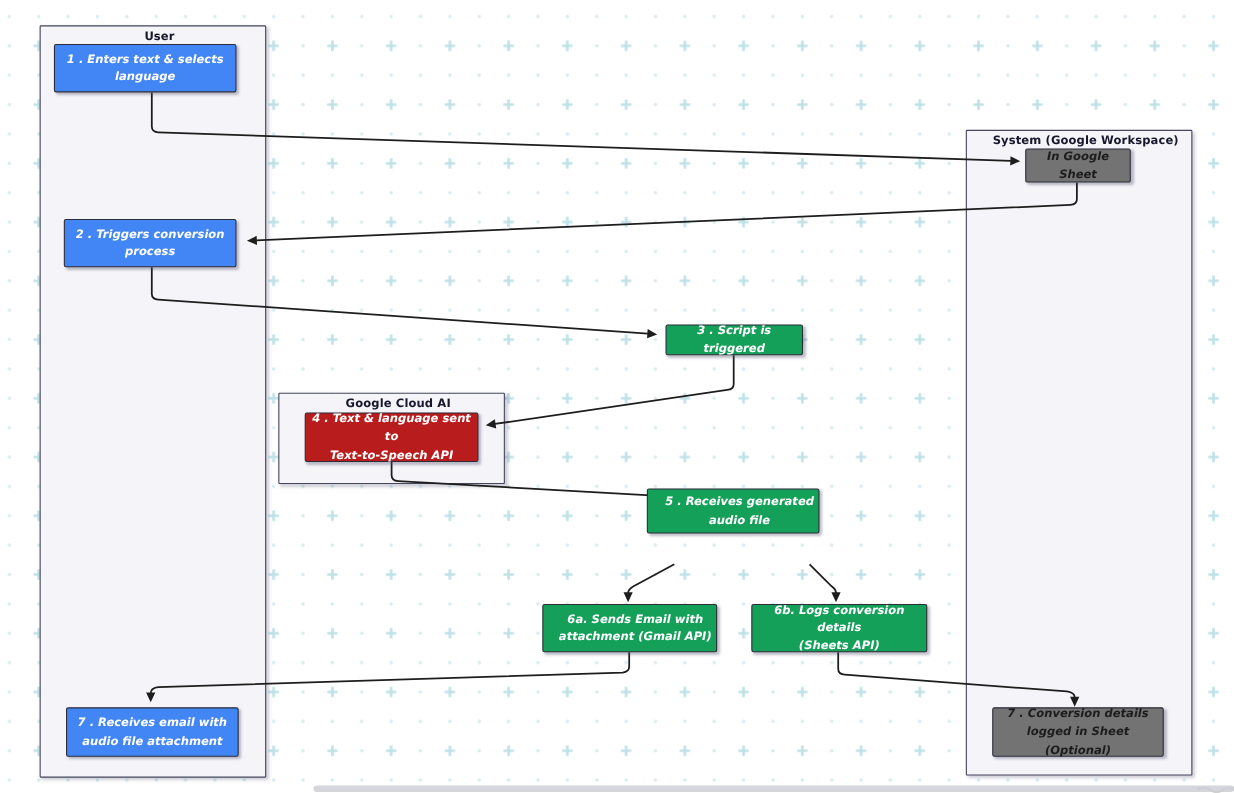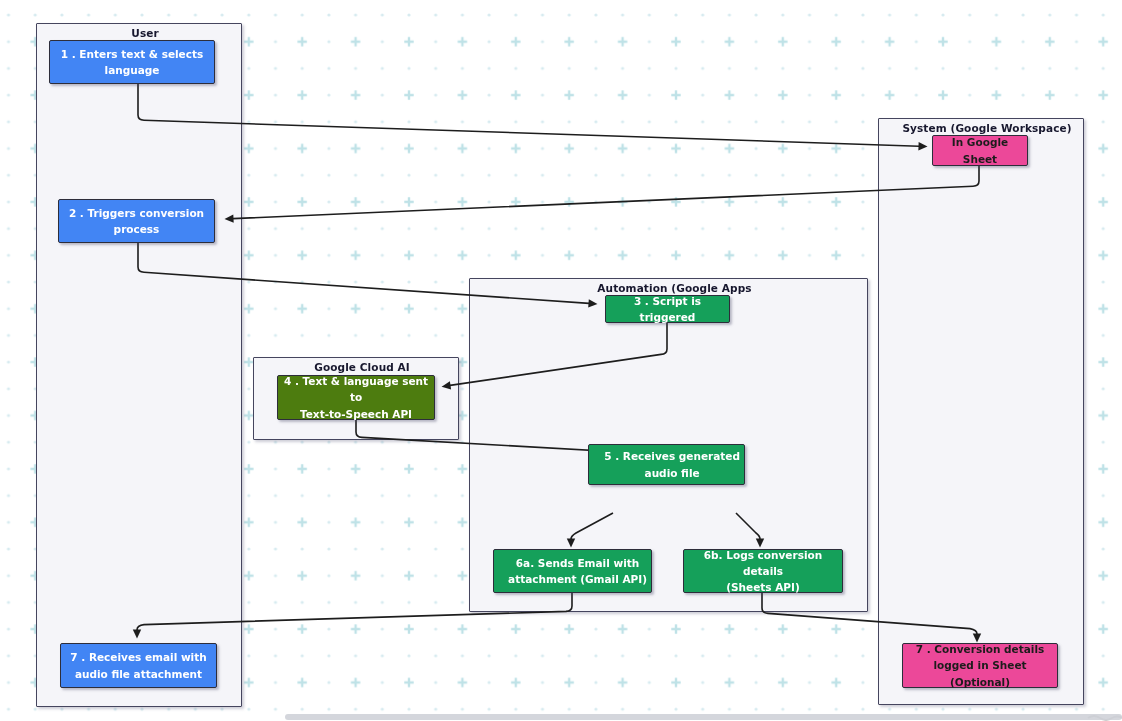--- a/index.html
+++ b/index.html
@@ -16,27 +16,27 @@
   }
   .lane-title{
     position:absolute;top:3px;left:12px;right:0;text-align:center;
     font-size:10.5px;font-weight:600;color:#17172e;letter-spacing:.1px;
   }
   
   .node{
     position:absolute;display:flex;align-items:center;justify-content:center;
     border:1.6px solid #2d2d3a;border-radius:2px;text-align:center;
     box-shadow:2px 2px 2.5px rgba(70,70,100,.35);
-    font-size:10.5px;font-weight:700;line-height:1.55;padding:1px 4px;box-sizing:border-box;
+    font-size:10.5px;font-weight:700;line-height:1.55;padding:1px 4px;box-sizing:border-box;font-style:italic;
   }
   .node span{white-space:pre-line;}
   .fill-blue  {background:#4285F4;color:#ffffff;}
   .fill-green {background:#15A05A;color:#ffffff;justify-content:flex-end;}
-  .fill-red   {background:#4d7c0f;color:#ffffff;}
-  .fill-orange{background:#ec4899;color:#1c1c1c;justify-content:center;}
+  .fill-red   {background:#b91c1c;color:#ffffff;}
+  .fill-orange{background:#737373;color:#1c1c1c;justify-content:center;}
   
   .hscroll{
     position:absolute;left:285px;right:0;bottom:1px;height:6px;
     background:#cdcfd6;border-radius:3px;opacity:.85;
   }
 </style>
 </head>
 <body>
 
 <div id="canvas">
@@ -59,23 +59,20 @@
   </svg>
 
   <div class="lane" style="left:36px;top:23px;width:204px;height:682px">
     <div class="lane-title">User</div>
   </div>
 
   <div class="lane" style="left:878px;top:118px;width:204px;height:585px">
     <div class="lane-title">System (Google Workspace)</div>
   </div>
 
-  <div class="lane" style="left:469px;top:278px;width:397px;height:332px">
-    <div class="lane-title">Automation (Google Apps</div>
-  </div>
 
   <div class="lane" style="left:253px;top:357px;width:204px;height:81px">
     <div class="lane-title">Google Cloud AI</div>
   </div>
 
   <svg class="layer" width="1122" height="721">
     <defs>
       <marker id="arrow" markerWidth="11" markerHeight="10" refX="0.5" refY="0" orient="auto" markerUnits="userSpaceOnUse" viewBox="-1 -5 11 10">
         <path d="M0,-4.2 L9,0 L0,4.2 Z" fill="#1d1d1d"></path>
       </marker>

